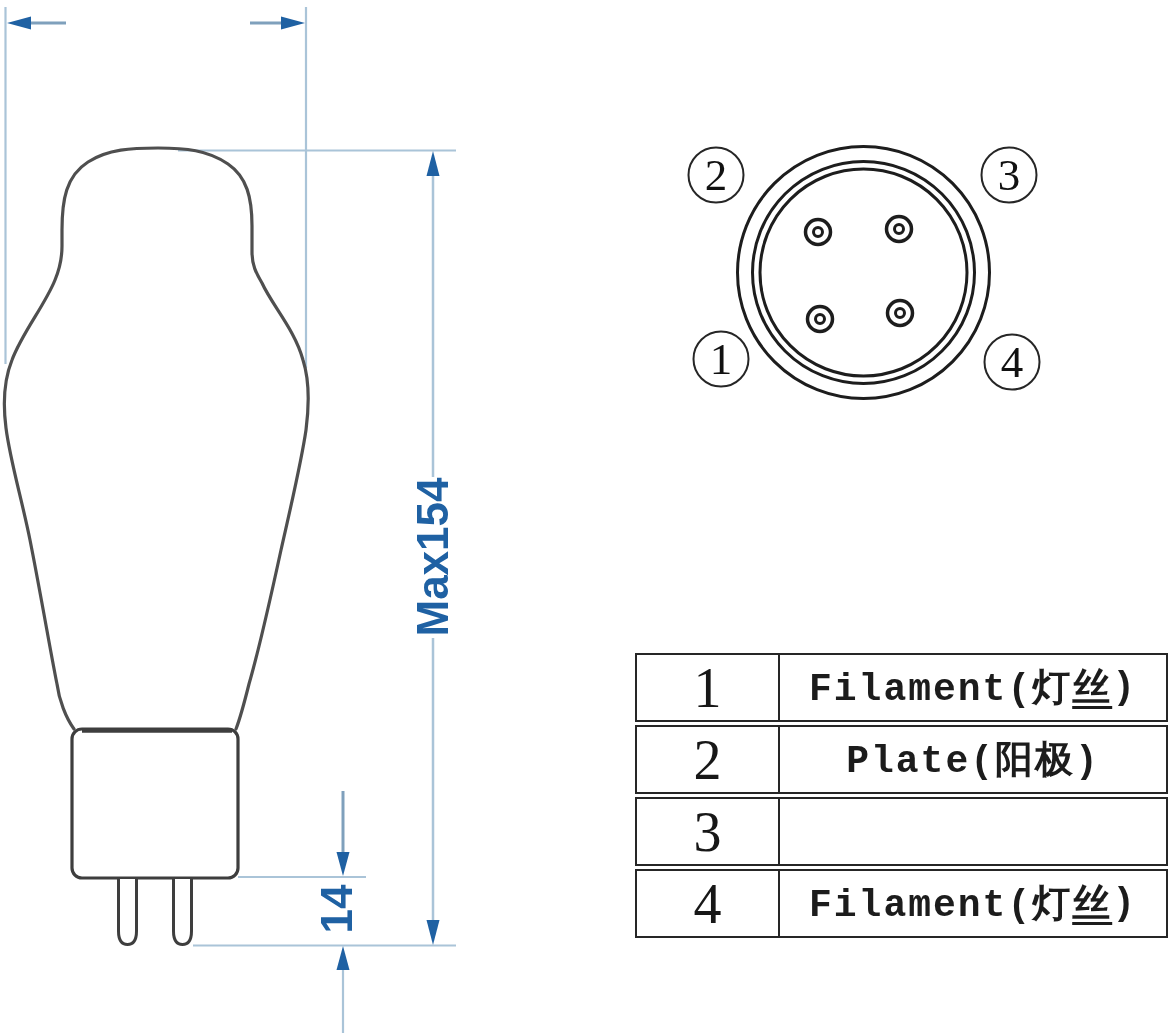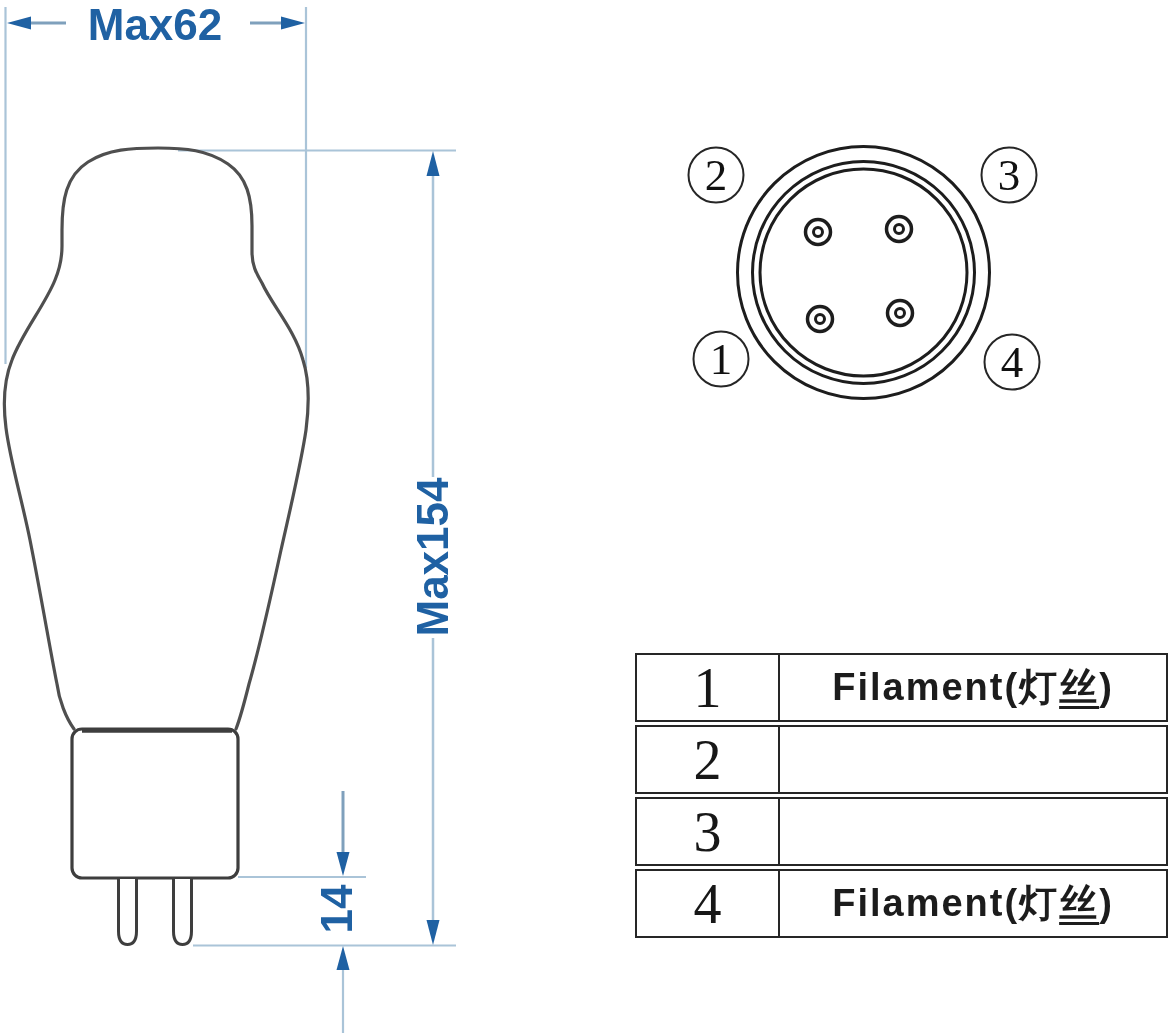--- a/index.html
+++ b/index.html
@@ -76,21 +76,21 @@
     font-family: "Liberation Serif", "DejaVu Serif", serif;
     font-size: 56px;
     color: #171717;
     line-height: 1;
   }
   .label-cell {
     flex: 1;
     display: flex;
     align-items: center;
     justify-content: center;
-    font-family: Liberation Sans, sans-serif;
+    font-family: Liberation Mono, monospace;
     font-weight: 600;
     font-size: 38px;
     letter-spacing: 2px;
     color: #1c1c1c;
     white-space: nowrap;
   }
   .label-cell .u {
     text-decoration: underline;
     text-decoration-thickness: 2.5px;
     text-underline-offset: 6px;
@@ -181,21 +181,20 @@
         <circle cx="820" cy="319" r="12.5" stroke-width="3.5"></circle>
         <circle cx="820" cy="319" r="4.5" stroke-width="3"></circle>
       </g>
       <g>
         <circle cx="900" cy="313" r="12.5" stroke-width="3.5"></circle>
         <circle cx="900" cy="313" r="4.5" stroke-width="3"></circle>
       </g>
     </g>
   </svg>
 
-  <div class="dim-label" style="left:155px; top:25px;">Max62</div>
 
   <div class="dim-label rot" style="left:433px; top:557px;">Max154</div>
 
   <div class="dim-label rot" style="left:337px; top:909px;">14</div>
 
   <div class="pin-badge" style="left:716px; top:175px;">
     <span>2</span>
   </div>
   <div class="pin-badge" style="left:1009px; top:175px;">
     <span>3</span>
@@ -211,20 +210,25 @@
     <div class="t-row">
       <div class="num-cell">1</div>
       <div class="label-cell">
         <span>Filament(灯</span>
           <span class="u">丝</span>
           <span>)</span>
       </div>
     </div>
     <div class="t-row">
       <div class="num-cell">2</div>
+      <div class="label-cell">
+        <span>Plate(阳极)</span>
+          <span class="u"></span>
+          <span></span>
+      </div>
     </div>
     <div class="t-row">
       <div class="num-cell">3</div>
     </div>
     <div class="t-row">
       <div class="num-cell">4</div>
       <div class="label-cell">
         <span>Filament(灯</span>
           <span class="u">丝</span>
           <span>)</span>

